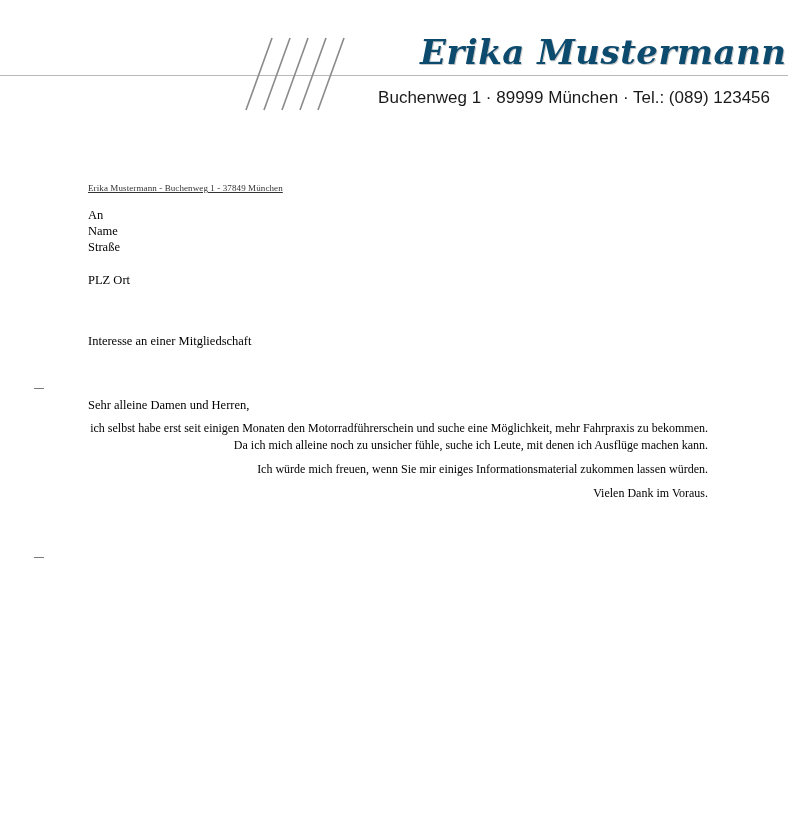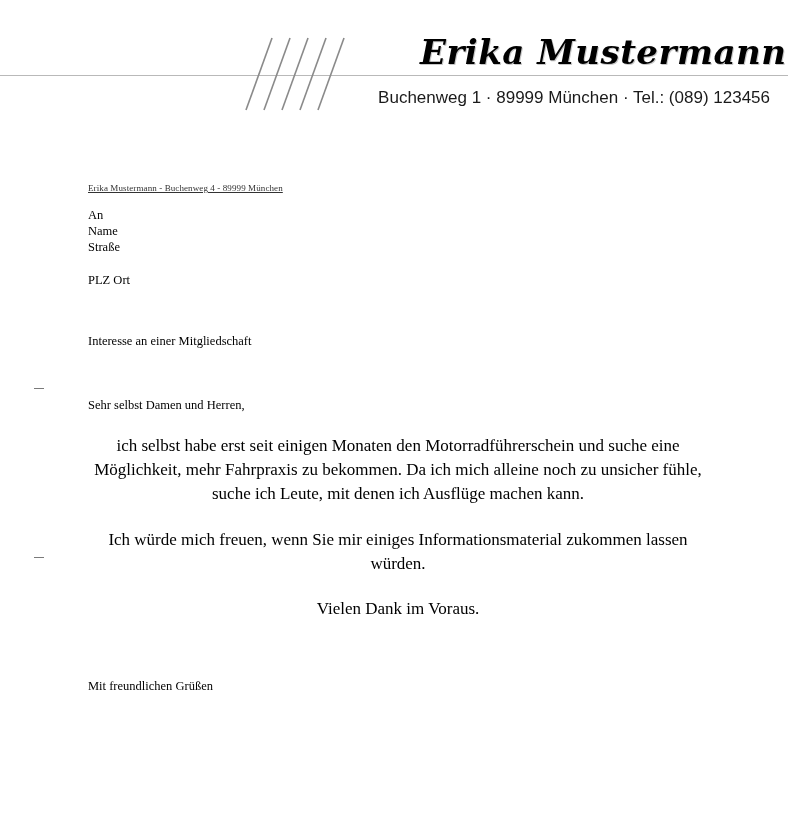--- a/index.html
+++ b/index.html
@@ -51,21 +51,21 @@
     position: absolute;
     left: 420px;
     top: 32px;
     width: 350px;
     text-align: right;
     font-family: "DejaVu Serif", serif;
     font-style: italic;
     font-weight: bold;
     font-size: 34px;
     letter-spacing: 0.5px;
-    color: #000000;
+    color: #0c4a6e;
     text-shadow: 1px 1px 0 #c8c8c8;
     white-space: nowrap;
   }
 
   .brand-contact {
     position: absolute;
     left: 300px;
     top: 88px;
     width: 470px;
     text-align: right;
@@ -110,24 +110,24 @@
     font-weight: normal;
     font-size: 12.5px;
   }
 
   .salutation {
     margin-top: 47px;
     font-size: 12.5px;
   }
 
   p.para {
-    margin: 21px 0 0 0;
-    font-size: 17px;
+    margin: 7px 0 0 0;
+    font-size: 12px;
     line-height: 1.42;
-    text-align: center;
+    text-align: right;
   }
 
   .closing {
     margin-top: 57px;
     font-size: 12.5px;
   }
 
   .sign-block {
     margin-top: 86px;
   }
@@ -176,34 +176,33 @@
     <div class="brand-name">Erika Mustermann</div>
 
     <div class="brand-contact">Buchenweg 1 · 89999 München · Tel.: (089) 123456</div>
   </div>
 
   <div class="fold-mark m1"></div>
   <div class="fold-mark m2"></div>
 
   <div class="letter-body">
 
-    <div class="return-line">Erika Mustermann - Buchenweg 4 - 89999 München</div>
+    <div class="return-line">Erika Mustermann - Buchenweg 1 - 37849 München</div>
 
     <div class="recipient">
       <div>An</div>
       <div>Name</div>
       <div>Straße</div>
       <div class="recipient-city">PLZ Ort</div>
     </div>
 
     <div class="subject">Interesse an einer Mitgliedschaft</div>
 
-    <div class="salutation">Sehr selbst Damen und Herren,</div>
+    <div class="salutation">Sehr alleine Damen und Herren,</div>
 
     <p class="para">ich selbst habe erst seit einigen Monaten den Motorradführerschein und suche eine Möglichkeit, mehr Fahrpraxis zu bekommen. Da ich mich alleine noch zu unsicher fühle, suche ich Leute, mit denen ich Ausflüge machen kann.</p>
     <p class="para">Ich würde mich freuen, wenn Sie mir einiges Informationsmaterial zukommen lassen würden.</p>
     <p class="para">Vielen Dank im Voraus.</p>
 
-    <div class="closing">Mit freundlichen Grüßen</div>
 
 
   </div>
 </div>
 
 </body></html>

